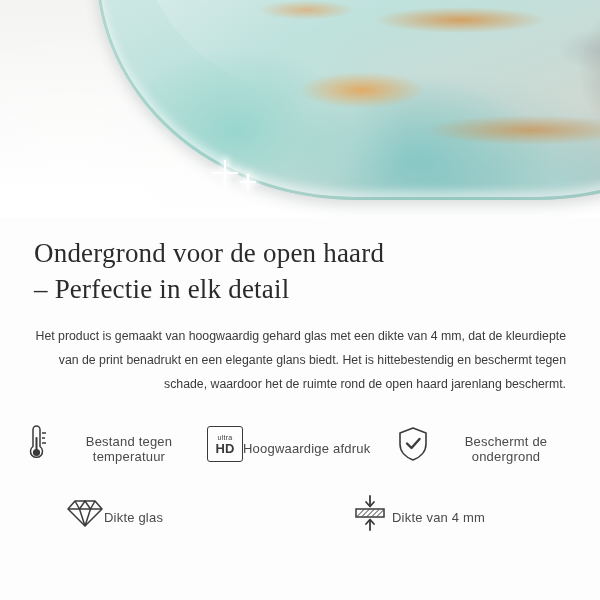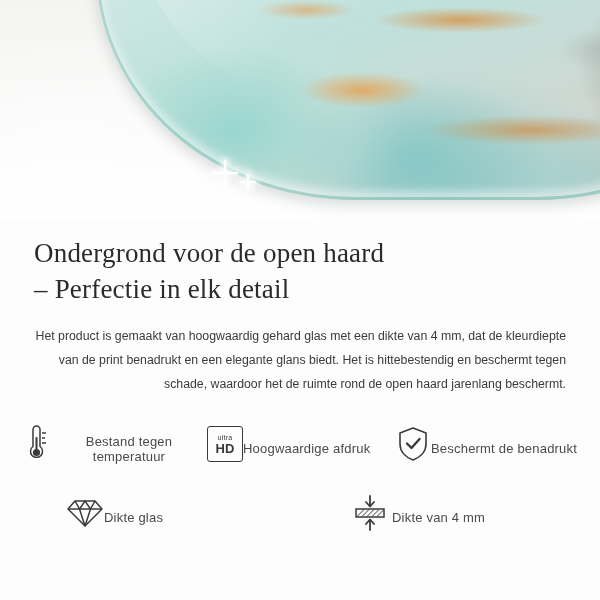--- a/index.html
+++ b/index.html
@@ -222,21 +222,21 @@
         <div class="feature-label">Hoogwaardige afdruk</div>
       </div>
 
       <div class="feature">
         <div class="feature-icon">
           <svg width="36" height="40" viewBox="0 0 36 40" fill="none" stroke="#3a3a3a" stroke-width="1.6">
             <path d="M18 4 L31 9 V20 C31 28 25 33.5 18 36 C11 33.5 5 28 5 20 V9 Z" stroke-linejoin="round"></path>
             <path d="M12 19.5 L16.5 24 L24.5 15" stroke-width="2.4" stroke-linecap="round" stroke-linejoin="round"></path>
           </svg>
         </div>
-        <div class="feature-label">Beschermt de benadrukt</div>
+        <div class="feature-label">Beschermt de ondergrond</div>
       </div>
 
     </div>
 
     <div class="feature-row">
 
       <div class="feature">
         <div class="feature-icon">
           <svg width="38" height="36" viewBox="0 0 38 36" fill="none" stroke="#3a3a3a" stroke-width="1.5">
             <path d="M9 6 H29 L36 14 L19 31 L2 14 Z" stroke-linejoin="round"></path>

